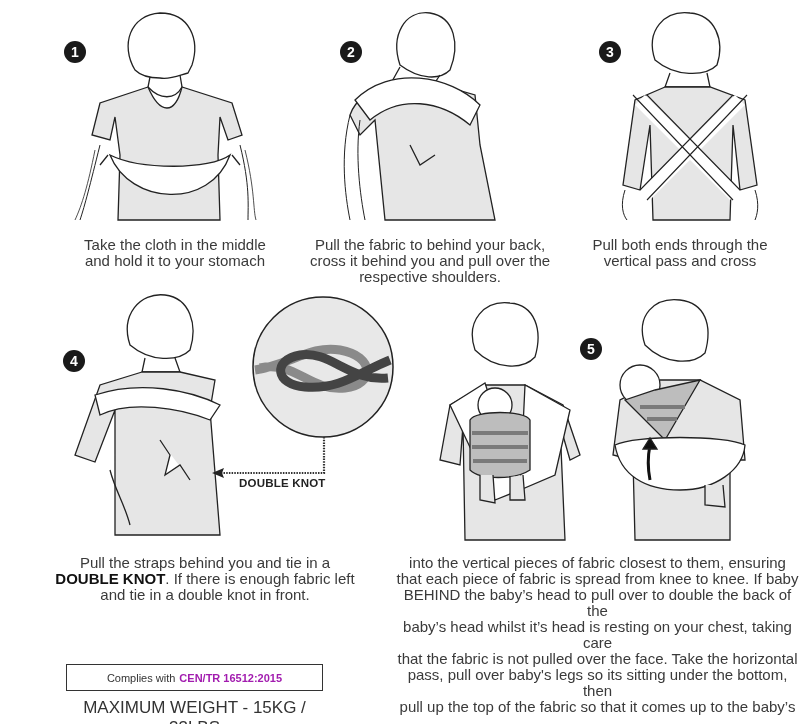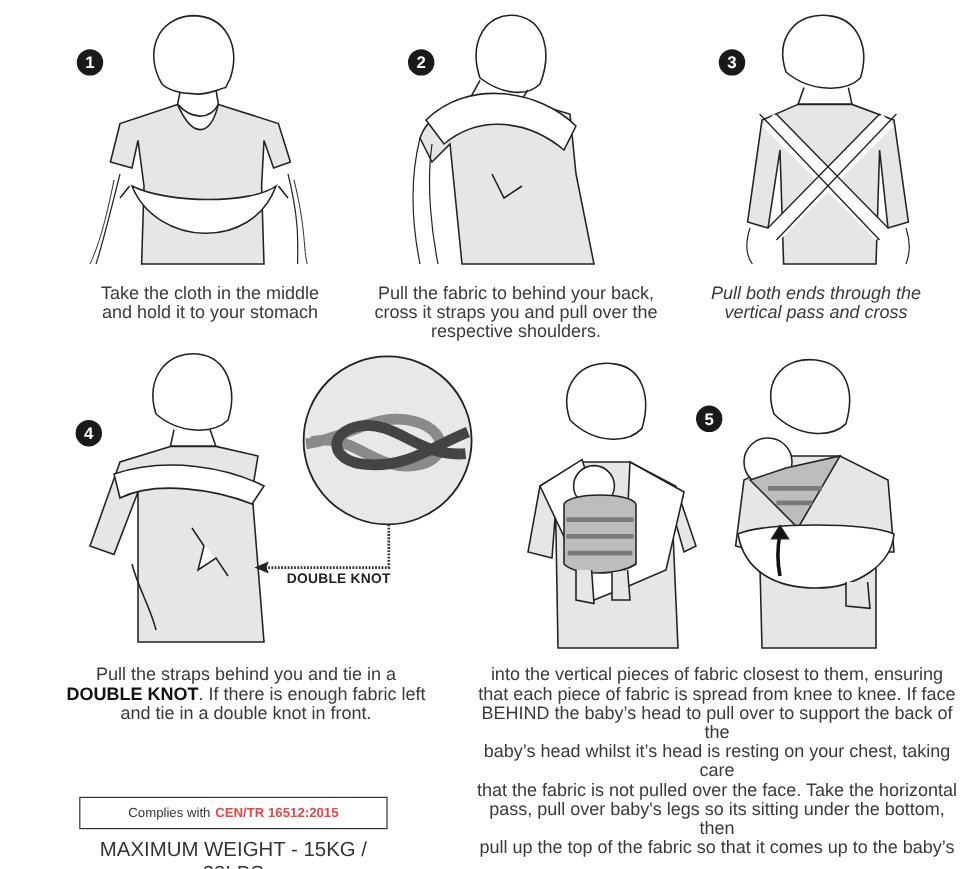--- a/index.html
+++ b/index.html
@@ -8,21 +8,21 @@
   .badge { position:absolute; width:22px; height:22px; border-radius:50%;
            background:#1a1a1a; color:#fff; font-weight:bold; font-size:14px;
            display:flex; align-items:center; justify-content:center;
            font-family:"Liberation Sans", sans-serif; }
   .caption { position:absolute; text-align:center; font-size:15px; line-height:16px; color:#3a3a3a; }
   .caption b { color:#111; }
   .illus { position:absolute; }
   .comply { position:absolute; left:66px; top:664px; width:257px; height:27px;
             border:1.5px solid #333; box-sizing:border-box; display:flex;
             align-items:center; justify-content:center; font-size:11px; color:#333; }
-  .comply b { color:#ef4444; margin-left:4px; }
+  .comply b { color:#a21caf; margin-left:4px; }
   .maxw { position:absolute; left:66px; top:698px; width:257px; text-align:center; font-size:17px; color:#333; }
   .knot-label { position:absolute; left:239px; top:477px; font-size:11.5px; font-weight:bold; color:#222; letter-spacing:0.2px; }
 </style>
 </head>
 <body>
 
 <div class="badge" style="left:64px;top:41px;">
     <span>1</span>
   </div>
 <svg class="illus" style="left:70px;top:5px;" width="190" height="220" viewBox="0 0 190 220" fill="none" stroke="#222" stroke-width="1.3">
@@ -45,36 +45,36 @@
 <svg class="illus" style="left:330px;top:5px;" width="180" height="220" viewBox="0 0 180 220" fill="none" stroke="#222" stroke-width="1.3">
   <path d="M70 60 C60 30 75 5 100 8 C125 12 130 40 120 65 C110 75 90 75 70 60Z" fill="#fff"></path>
   <path d="M70 62 L60 80 L100 85 L110 70"></path>
   <path d="M60 80 C40 85 25 95 20 110 L30 130 L45 115 L55 215 L165 215 L150 140 L145 90 L110 80 Z" fill="#e6e6e6"></path>
   <path d="M25 95 C60 60 120 70 150 100 L140 120 C110 95 70 90 40 115 Z" fill="#fff"></path>
   <path d="M20 110 C10 150 15 190 20 215 M30 115 C25 150 30 190 35 215" stroke-width="1"></path>
   <path d="M80 140 L90 160 L105 150"></path>
 </svg>
 <div class="caption" style="left:290px;top:237px;width:280px;">
   <div>Pull the fabric to behind your back,</div>
-  <div>cross it straps you and pull over the</div>
+  <div>cross it behind you and pull over the</div>
   <div>respective shoulders.</div>
 </div>
 
 <div class="badge" style="left:599px;top:41px;">
     <span>3</span>
   </div>
 <svg class="illus" style="left:615px;top:5px;" width="150" height="220" viewBox="0 0 150 220" fill="none" stroke="#222" stroke-width="1.3">
   <path d="M40 55 C30 25 50 5 75 8 C100 10 110 35 102 60 C90 72 60 72 40 55Z" fill="#fff"></path>
   <path d="M55 68 L50 82 L95 82 L92 68"></path>
   <path d="M50 82 L20 95 L8 180 L25 185 L35 120 L38 215 L115 215 L118 120 L125 185 L142 180 L130 95 L95 82 Z" fill="#e6e6e6"></path>
   <path d="M25 95 L120 190 M125 95 L30 190" stroke-width="14" stroke="#fff"></path>
   <path d="M18 90 L118 195 M32 90 L125 185 M132 90 L32 195 M118 90 L25 185" stroke-width="1.1"></path>
   <path d="M10 185 C5 200 8 210 12 215 M140 185 C145 200 142 210 140 215" stroke-width="1"></path>
 </svg>
-<div class="caption" style="left:560px;top:237px;width:240px;font-style:italic;">
+<div class="caption" style="left:560px;top:237px;width:240px;">
   <div>Pull both ends through the</div>
   <div>vertical pass and cross</div>
 </div>
 
 <div class="badge" style="left:63px;top:350px;">
     <span>4</span>
   </div>
 <svg class="illus" style="left:70px;top:290px;" width="170" height="250" viewBox="0 0 170 250" fill="none" stroke="#222" stroke-width="1.3">
   <path d="M60 55 C50 25 70 2 95 5 C120 8 128 35 120 60 C108 72 80 72 60 55Z" fill="#fff"></path>
   <path d="M75 68 L72 82 L110 82 L105 68"></path>
@@ -119,22 +119,22 @@
   <path d="M20 105 L60 145 L95 85 L50 95 Z" fill="#bdbdbd"></path>
   <path d="M35 112 L80 112 M42 124 L72 124" stroke="#7a7a7a" stroke-width="4"></path>
   <path d="M10 150 C30 140 120 140 140 150 C138 175 110 195 75 195 C40 195 15 180 10 150Z" fill="#fff"></path>
   <path d="M45 185 C42 170 43 160 45 150" stroke="#111" stroke-width="3"></path>
   <path d="M38 154 L45 143 L52 154 Z" fill="#111"></path>
   <path d="M100 190 L100 210 L120 212 L118 190" fill="#e6e6e6"></path>
 </svg>
 
 <div class="caption" style="left:395px;top:555px;width:405px;">
   <div>into the vertical pieces of fabric closest to them, ensuring</div>
-  <div>that each piece of fabric is spread from knee to knee. If face</div>
-  <div>BEHIND the baby’s head to pull over to support the back of the</div>
+  <div>that each piece of fabric is spread from knee to knee. If baby</div>
+  <div>BEHIND the baby’s head to pull over to double the back of the</div>
   <div>baby’s head whilst it’s head is resting on your chest, taking care</div>
   <div>that the fabric is not pulled over the face. Take the horizontal</div>
   <div>pass, pull over baby's legs so its sitting under the bottom, then</div>
   <div>pull up the top of the fabric so that it comes up to the baby’s</div>
 </div>
 
 <div class="comply">
   <span>Complies with</span>
   <b>CEN/TR 16512:2015</b>
 </div>

